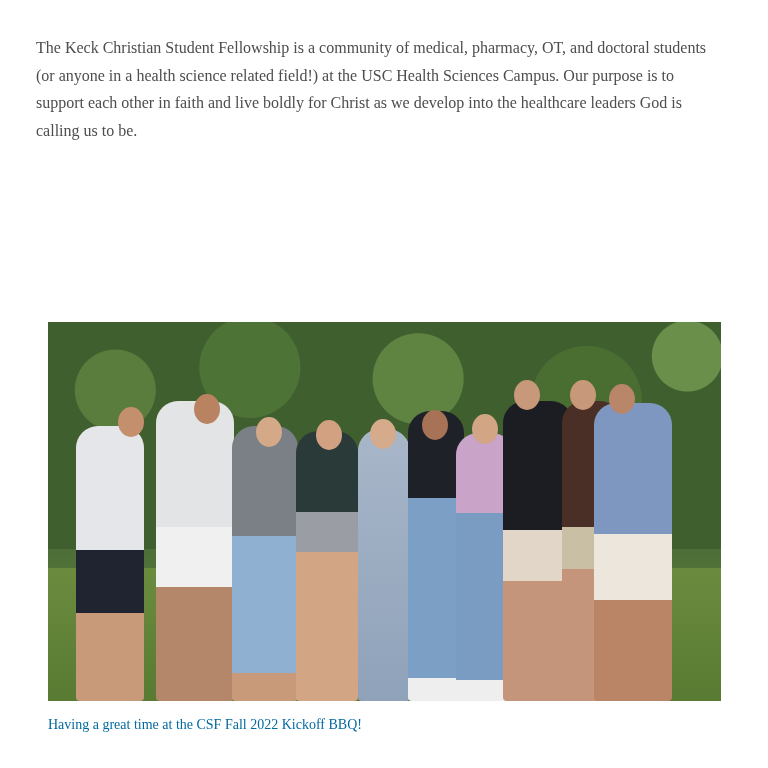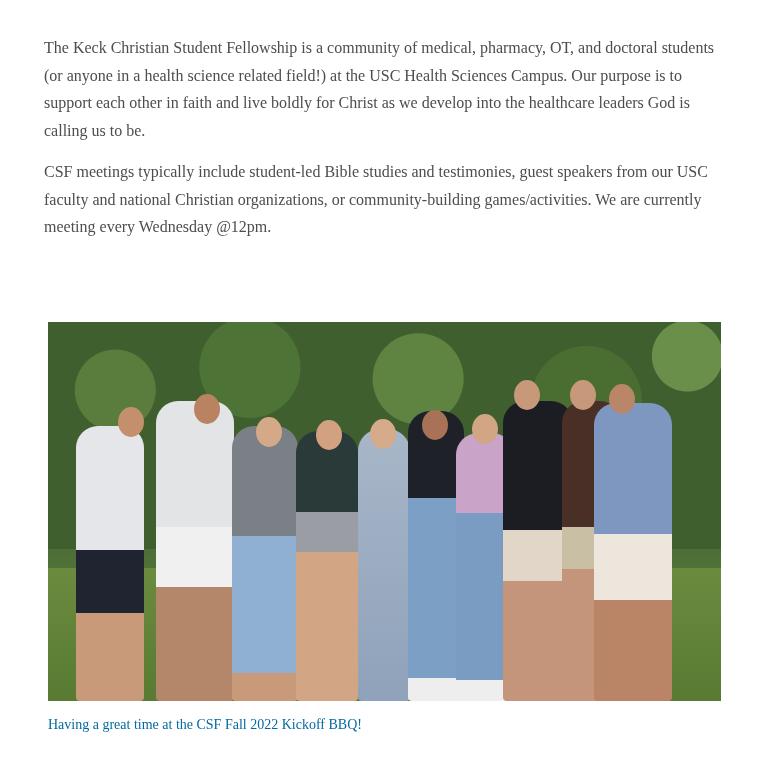--- a/index.html
+++ b/index.html
@@ -1,18 +1,18 @@
 <!DOCTYPE html>
 <html><head>
 <meta charset="utf-8">
 <style>
   html, body { margin:0; padding:0; background:#ffffff; }
   body { width:768px; height:768px; overflow:hidden; position:relative;
          font-family:"Liberation Serif","DejaVu Serif",serif; color:#4a4a4a; }
-  .content { position:absolute; left:44px; top:34px; width:680px; }
+  .content { position:absolute; left:36px; top:34px; width:680px; }
   p.para { margin:0 0 14px 0; font-size:16px; line-height:27.5px; color:#4d4d4d; }
   a.email { color:#3b7ba0; text-decoration:none; }
   .photo { position:absolute; left:48px; top:322px; width:673px; height:379px; overflow:hidden;
            background:linear-gradient(180deg,#2f4a2a 0%,#3d5a30 30%,#4a6b35 55%,#5a7a3c 80%,#4f6f34 100%); }
   .photo .bushes { position:absolute; left:0; top:0; width:100%; height:60%;
     background:
       radial-gradient(circle at 10% 30%, #5a7d3e 0 40px, transparent 41px),
       radial-gradient(circle at 30% 20%, #4e7336 0 50px, transparent 51px),
       radial-gradient(circle at 55% 25%, #5f8442 0 45px, transparent 46px),
       radial-gradient(circle at 80% 35%, #4a6d32 0 55px, transparent 56px),
@@ -22,21 +22,20 @@
     background:linear-gradient(180deg,#6b8c3f,#587a32); }
   .person { position:absolute; bottom:0; border-radius:22px 22px 4px 4px; }
   .head { position:absolute; width:26px; height:30px; border-radius:50%; background:#c99a7a; }
   .caption { position:absolute; left:48px; top:717px; font-size:14px; color:#0369a1; }
 </style>
 </head>
 <body>
 
 <div class="content">
   <p class="para">The Keck Christian Student Fellowship is a community of medical, pharmacy, OT, and doctoral students (or anyone in a health science related field!) at the USC Health Sciences Campus. Our purpose is to support each other in faith and live boldly for Christ as we develop into the healthcare leaders God is calling us to be.</p>
-  <p class="para">CSF meetings typically include student-led Bible studies and testimonies, guest speakers from our USC faculty and national Christian organizations, or community-building games/activities. We are currently meeting every Wednesday @12pm.</p>
 </div>
 
 <div class="photo" title="Group photo of eleven students standing on grass in front of green bushes">
   <div class="bushes"></div>
   <div class="grass"></div>
 
   <div class="person" style="left:28px;width:68px;height:275px;background:linear-gradient(180deg,#e4e6ea 0 45%,#1f2430 45% 68%,#c99a7a 68%);"></div>
   <div class="head" style="left:70px;top:85px;background:#c48f6c;"></div>
   <div class="person" style="left:108px;width:78px;height:300px;background:linear-gradient(180deg,#e2e4e6 0 42%,#f0f0f0 42% 62%,#b5876a 62%);"></div>
   <div class="head" style="left:146px;top:72px;background:#b98362;"></div>

